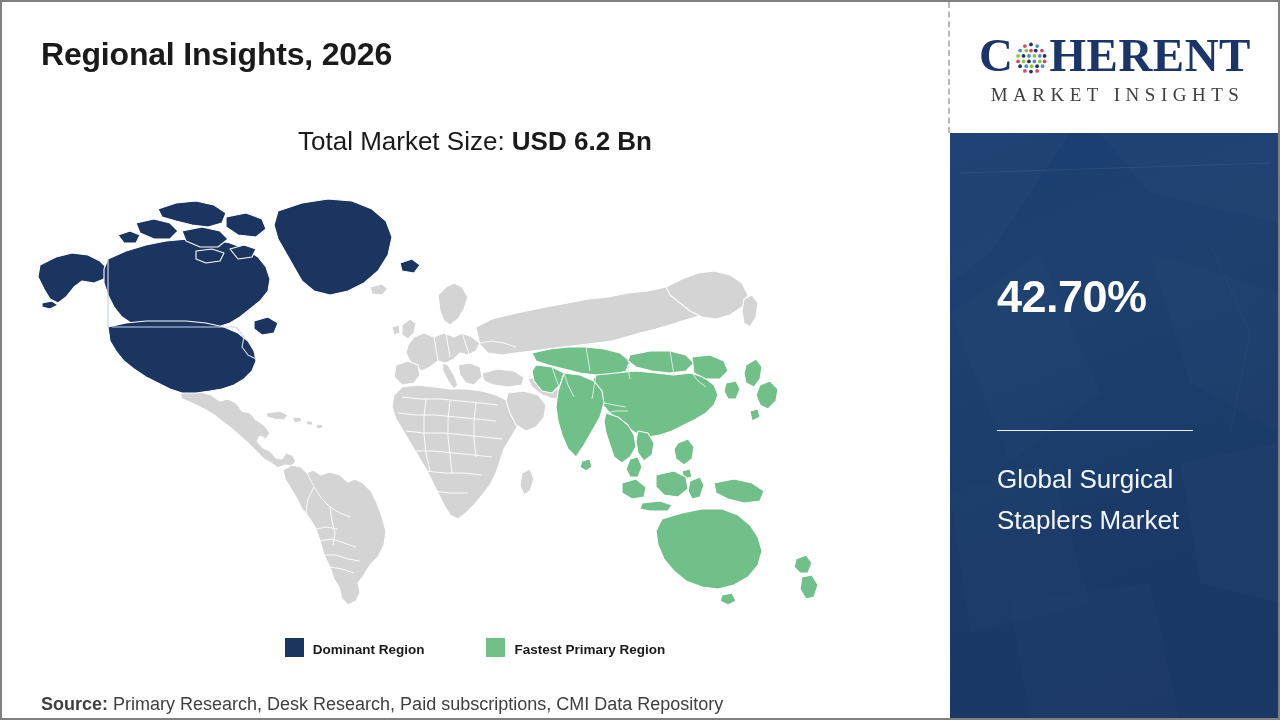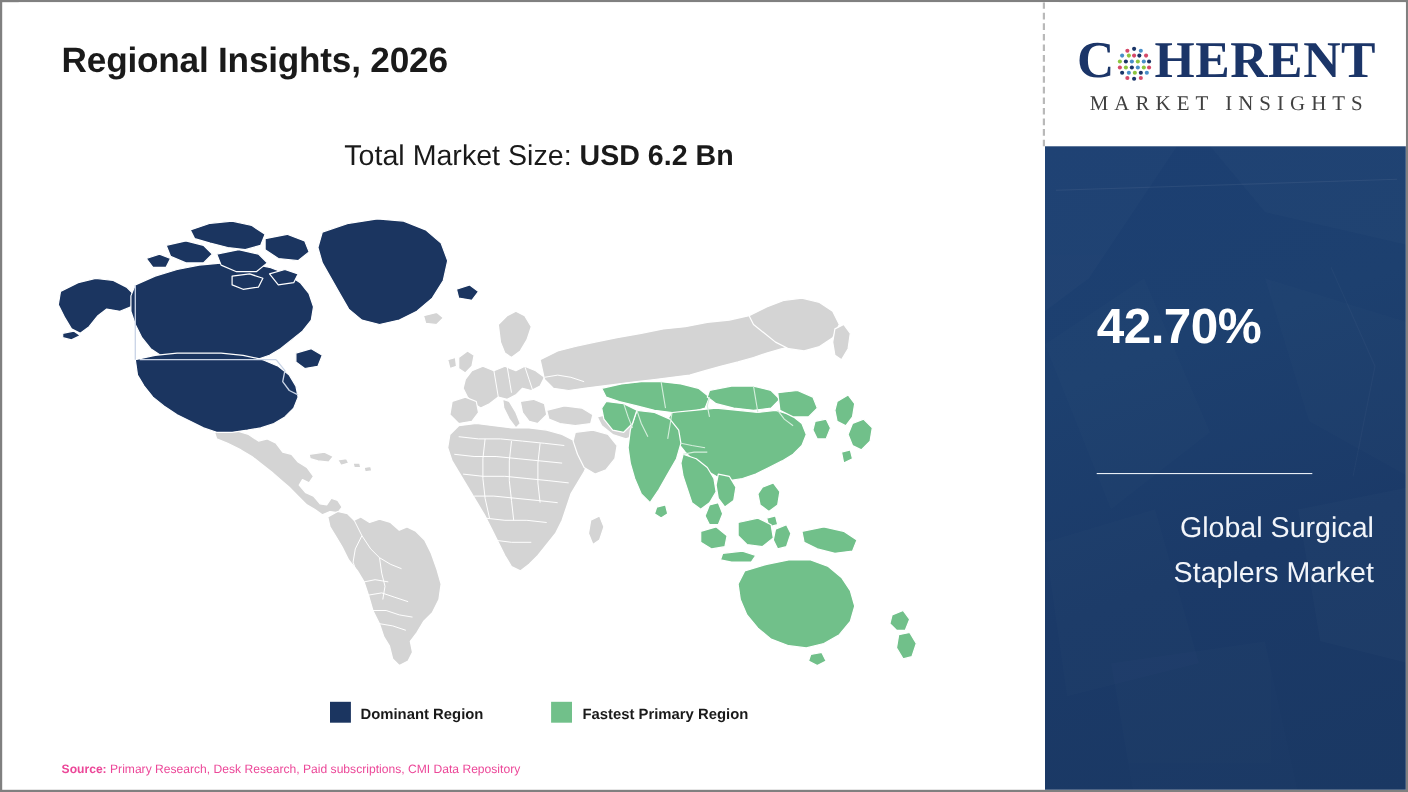--- a/index.html
+++ b/index.html
@@ -17,21 +17,21 @@
     width: 1280px;
     height: 720px;
     background: #ffffff;
     border: 2px solid #808080;
     overflow: hidden;
   }
 
   
   #left-pane {
     position: absolute;
-    left: 15px; top: 0;
+    left: 0; top: 0;
     width: 946px;
     height: 635px;
     background: #ffffff;
     padding-left: 12px;
   }
 
   #page-title {
     position: absolute;
     left: 39px;
     top: 34px;
@@ -91,22 +91,22 @@
     font-weight: bold;
     color: #1a1a1a;
     white-space: nowrap;
   }
 
   
   #source-line {
     position: absolute;
     left: 39px;
     top: 692px;
-    font-size: 11px;
-    color: #ec4899;
+    font-size: 18px;
+    color: #404040;
     white-space: nowrap;
   }
   #source-label { font-weight: bold; }
   #source-text  { font-weight: normal; }
 
   
   #vertical-divider {
     position: absolute;
     left: 946px;
     top: 0;
@@ -161,21 +161,20 @@
 
   
   #right-panel {
     position: absolute;
     left: 948px;
     top: 131px;
     width: 330px;
     height: 587px;
     background: linear-gradient(160deg, #1c3f72 0%, #1d406f 32%, #1b3a68 62%, #1a3863 100%);
     overflow: hidden;
-    text-align: right;
   }
   #panel-texture {
     position: absolute;
     inset: 0;
     opacity: 0.5;
   }
   #panel-content {
     position: absolute;
     left: 47px;
     top: 0;

